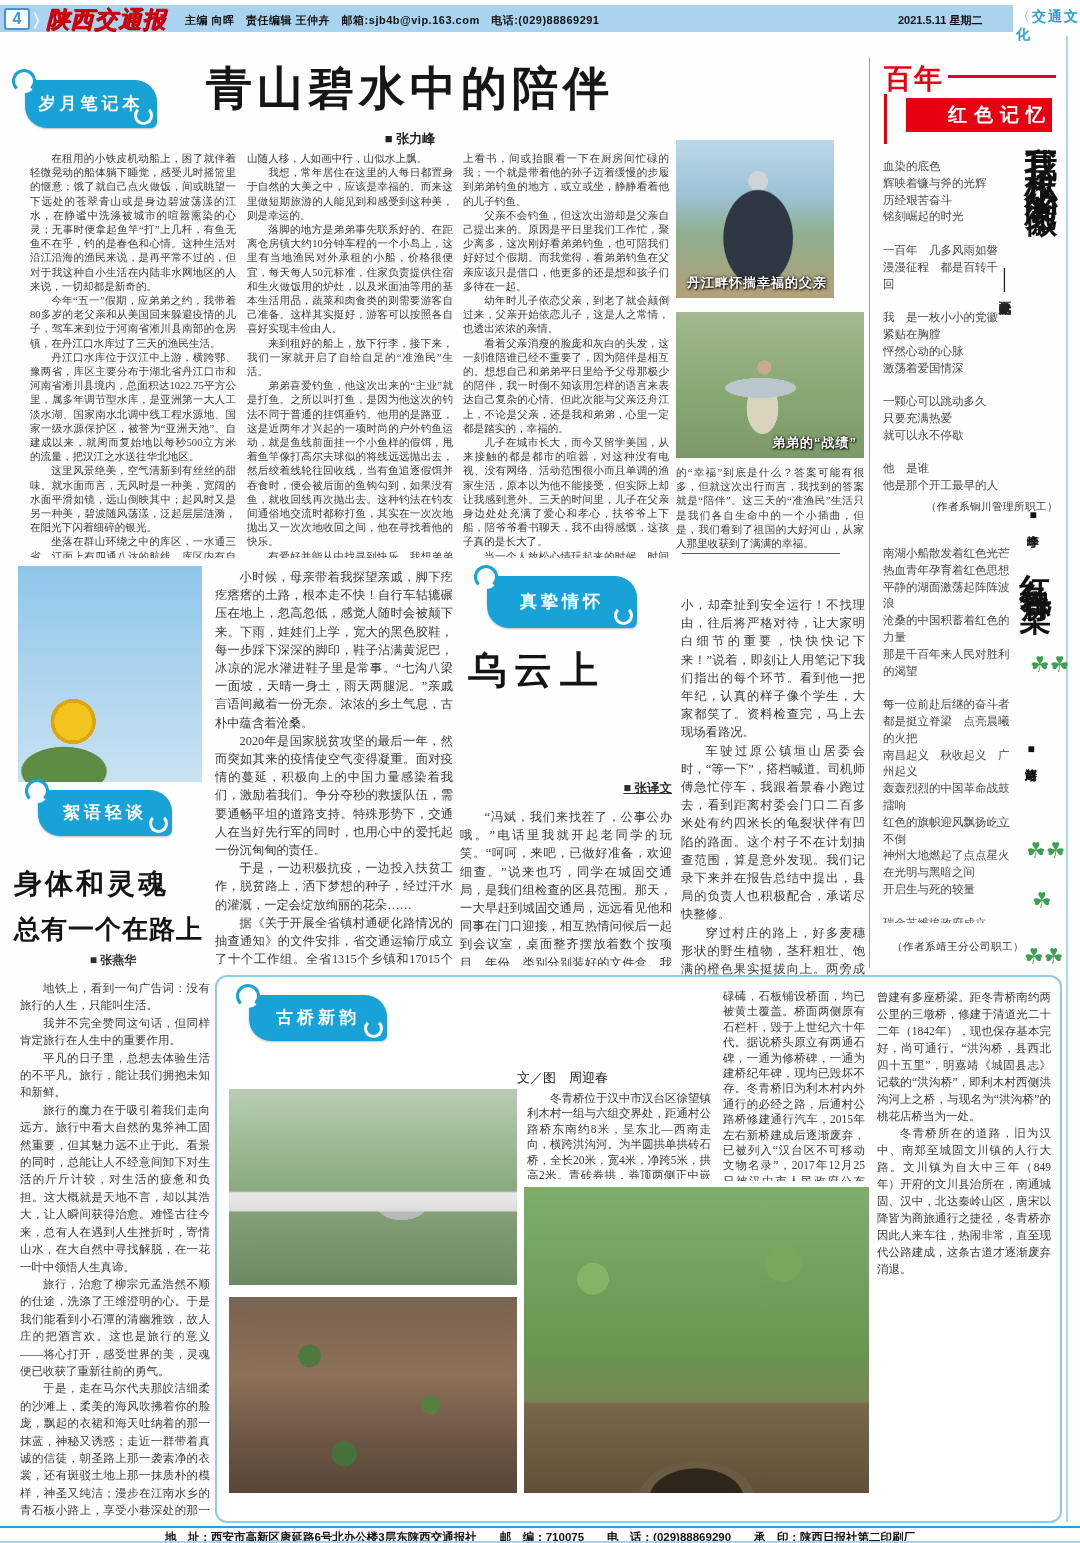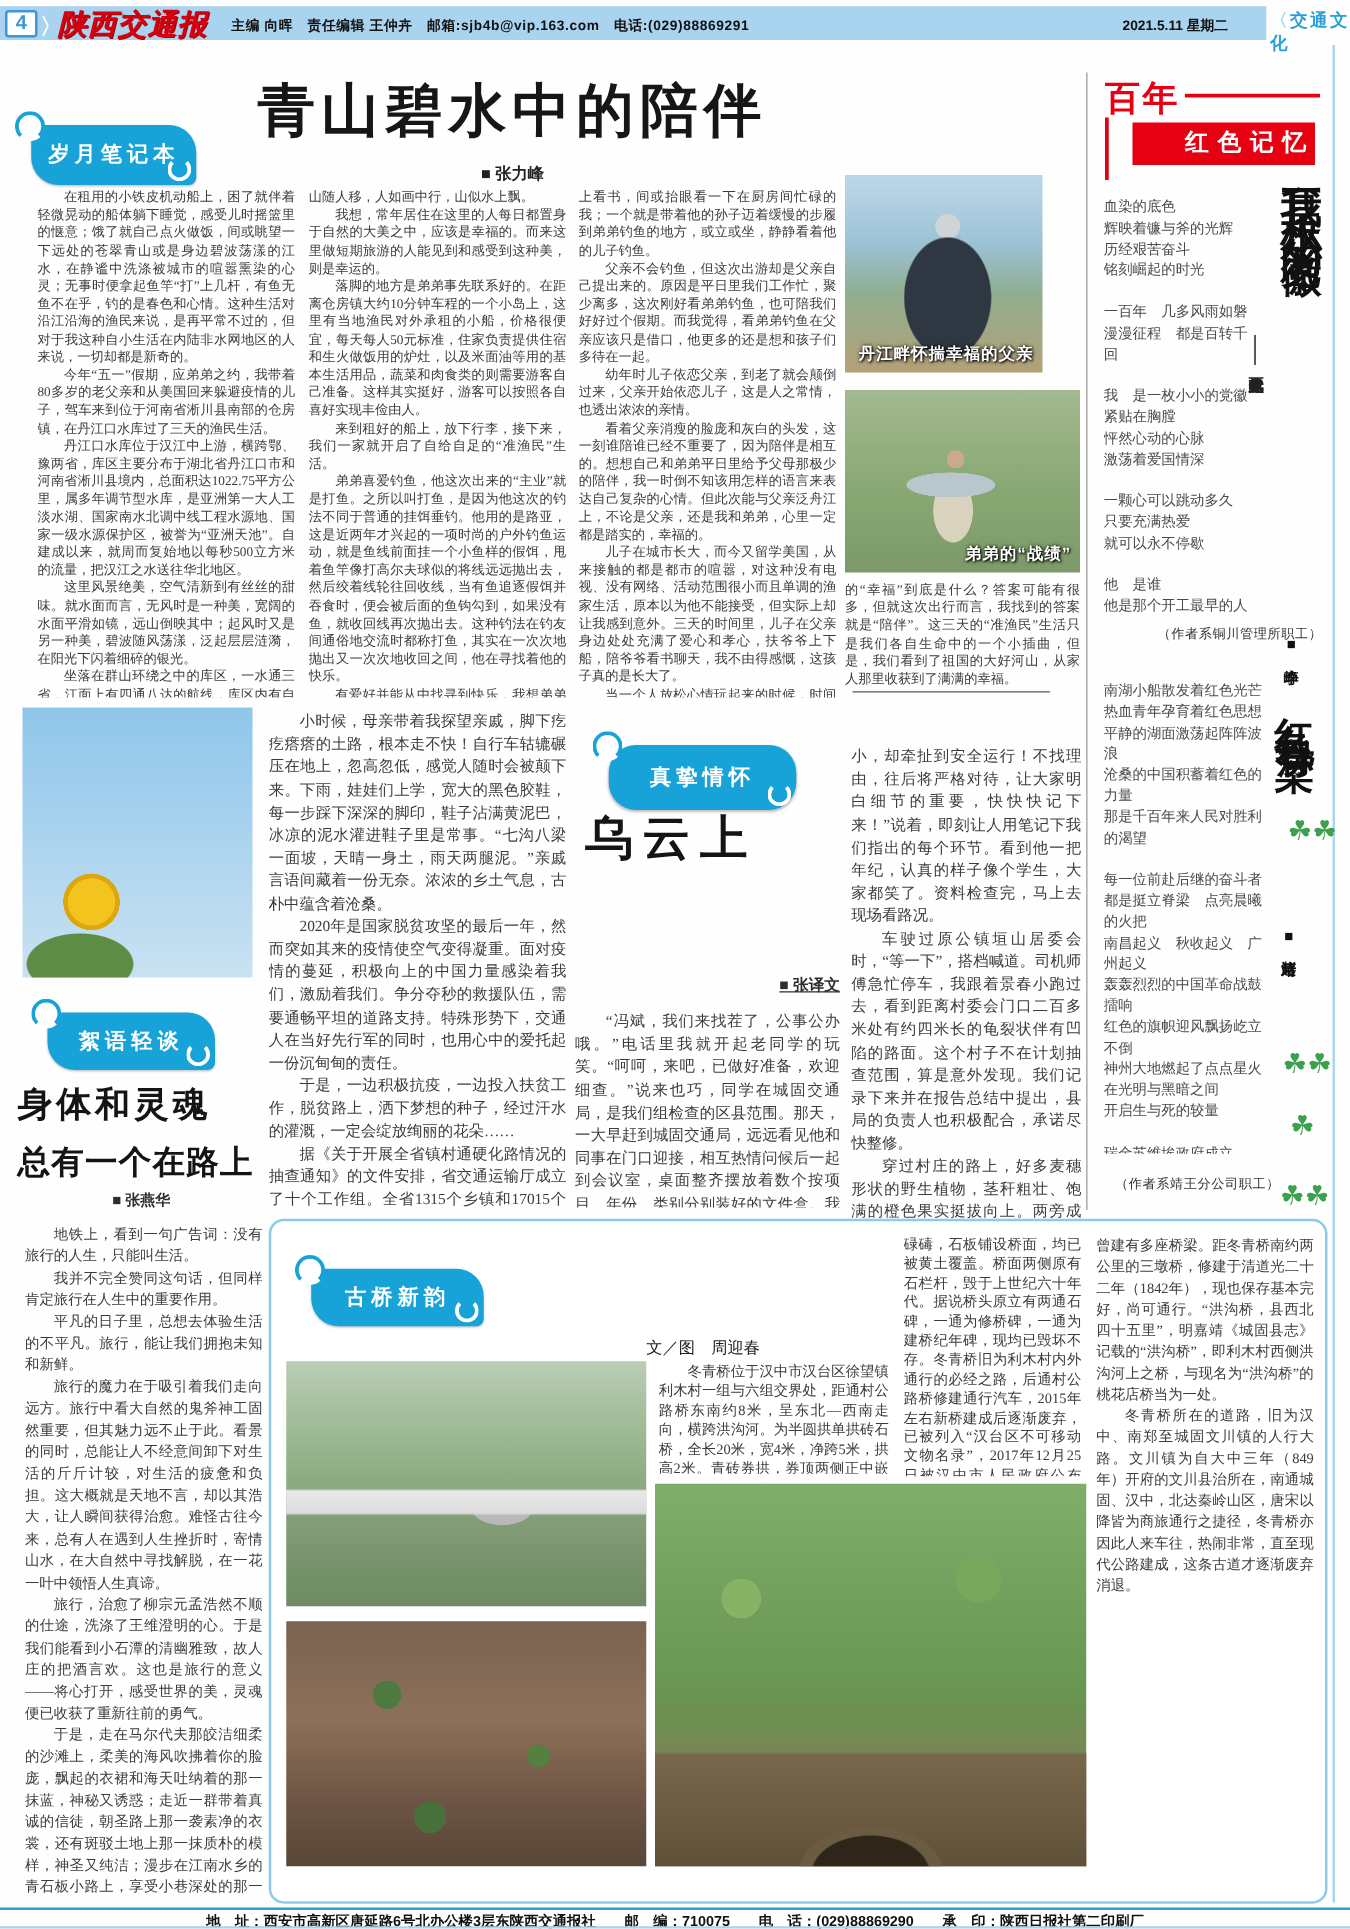--- a/index.html
+++ b/index.html
@@ -19,21 +19,21 @@
   .header-date { position:absolute; left:898px; top:8px; font:700 11px "Liberation Sans",sans-serif; color:#111;}
   .section-name { position:absolute; left:1016px; top:8px; font:700 14px "Liberation Sans",sans-serif; color:#2a9fd8; letter-spacing:2px;}
   .section-chev { color:#a9d3ee; font-weight:900; }
   
   .v-rule-main { position:absolute; left:869px; top:58px; width:1px; height:910px; background:#9b9b9b;}
   .v-rule-page { position:absolute; left:1066px; top:36px; width:2px; height:1486px; background:#abd6ee;}
   .end-rule { position:absolute; left:682px; top:553px; width:158px; height:1px; background:#555;}
   
   .ribbon { position:absolute; background:#17a3d7; color:#fff; text-align:center;
     font:700 17px "Liberation Sans",sans-serif; letter-spacing:4px;
-    border-radius:6px 22px 6px 22px; box-shadow:0 1px 2px rgba(0,0,0,.25);margin-top:20px;}
+    border-radius:6px 22px 6px 22px; box-shadow:0 1px 2px rgba(0,0,0,.25);}
   .ribbon::before { content:""; position:absolute; left:-13px; top:-11px; width:18px; height:18px;
     border:3px solid #17a3d7; border-radius:50%; border-bottom-color:transparent; background:#fff;}
   .ribbon::after { content:""; position:absolute; right:4px; bottom:3px; width:13px; height:13px;
     border:3px solid #fff; border-radius:50%; border-top-color:transparent;}
   
   .main-title { position:absolute; left:170px; top:60px; width:480px; text-align:center;
     font:900 46px/56px "Liberation Sans",sans-serif; letter-spacing:5px; color:#161616;}
   .main-byline { position:absolute; left:170px; top:130px; width:480px; text-align:center;
     font:700 13px "Liberation Sans",sans-serif; color:#222;}
   .art { font-size:10.6px; line-height:14.2px; text-align:justify; overflow:hidden; color:#3b3b3b;font-family:Liberation Serif, serif;}
@@ -285,21 +285,21 @@
   <div class="essay-byline">■ 张燕华</div>
 
   <div class="mid mid-col1">
     <p>小时候，母亲带着我探望亲戚，脚下疙疙瘩瘩的土路，根本走不快！自行车轱辘碾压在地上，忽高忽低，感觉人随时会被颠下来。下雨，娃娃们上学，宽大的黑色胶鞋，每一步踩下深深的脚印，鞋子沾满黄泥巴，冰凉的泥水灌进鞋子里是常事。“七沟八梁一面坡，天晴一身土，雨天两腿泥。”亲戚言语间藏着一份无奈。浓浓的乡土气息，古朴中蕴含着沧桑。</p>
     <p>2020年是国家脱贫攻坚的最后一年，然而突如其来的疫情使空气变得凝重。面对疫情的蔓延，积极向上的中国力量感染着我们，激励着我们。争分夺秒的救援队伍，需要通畅平坦的道路支持。特殊形势下，交通人在当好先行军的同时，也用心中的爱托起一份沉甸甸的责任。</p>
     <p>于是，一边积极抗疫，一边投入扶贫工作，脱贫路上，洒下梦想的种子，经过汗水的灌溉，一定会绽放绚丽的花朵……</p>
     <p>据《关于开展全省镇村通硬化路情况的抽查通知》的文件安排，省交通运输厅成立了十个工作组。全省1315个乡镇和17015个撤并建制村，工作组要进行实地抽查，包含已经摘帽的贫困县。此次工作以市为单位开展，方式是以听取汇报、查阅资料和现场抽查相结合。我被分配到汉中组，一到汉中，市交通局委派专人接应，随后立马前往局里开会设立议程。两人一个小组，高速集团王景春是我的搭档，我俩的任务是对留坝、南郑等四个区县建制村的通畅情况进行抽查。</p>
 
   </div>
 
-  <div class="ribbon" style="left:487px; top:576px; width:150px; height:52px; line-height:52px;border-radius:22px;">
+  <div class="ribbon" style="left:487px; top:576px; width:150px; height:52px; line-height:52px;">
     <span>真挚情怀</span>
   </div>
   <div class="cloud-t1">乌云上</div>
   <div class="cloud-byline">■ 张译文</div>
   <div class="mid mid-col2">
     <p>“冯斌，我们来找茬了，公事公办哦。”电话里我就开起老同学的玩笑。“呵呵，来吧，已做好准备，欢迎细查。”说来也巧，同学在城固交通局，是我们组检查的区县范围。那天，一大早赶到城固交通局，远远看见他和同事在门口迎接，相互热情问候后一起到会议室，桌面整齐摆放着数个按项目、年份、类别分别装好的文件盒。我们依据文件精神及开会时领导强调的方面认真查阅，当提出老庄镇毕家河通村公路工程资料欠缺时，冯主任急忙一个大跨步到我跟前解释这个项目当时的情况，我们听完又继续检查，随后发现在设计、监理、施工单位总结上也有所缺。他说：“火车铁轨上螺丝虽</p>
   </div>
   <div class="mid mid-col3">
     <p class="cont">小，却牵扯到安全运行！不找理由，往后将严格对待，让大家明白细节的重要，快快快记下来！”说着，即刻让人用笔记下我们指出的每个环节。看到他一把年纪，认真的样子像个学生，大家都笑了。资料检查完，马上去现场看路况。</p>
     <p>车驶过原公镇垣山居委会时，“等一下”，搭档喊道。司机师傅急忙停车，我跟着景春小跑过去，看到距离村委会门口二百多米处有约四米长的龟裂状伴有凹陷的路面。这个村子不在计划抽查范围，算是意外发现。我们记录下来并在报告总结中提出，县局的负责人也积极配合，承诺尽快整修。</p>

